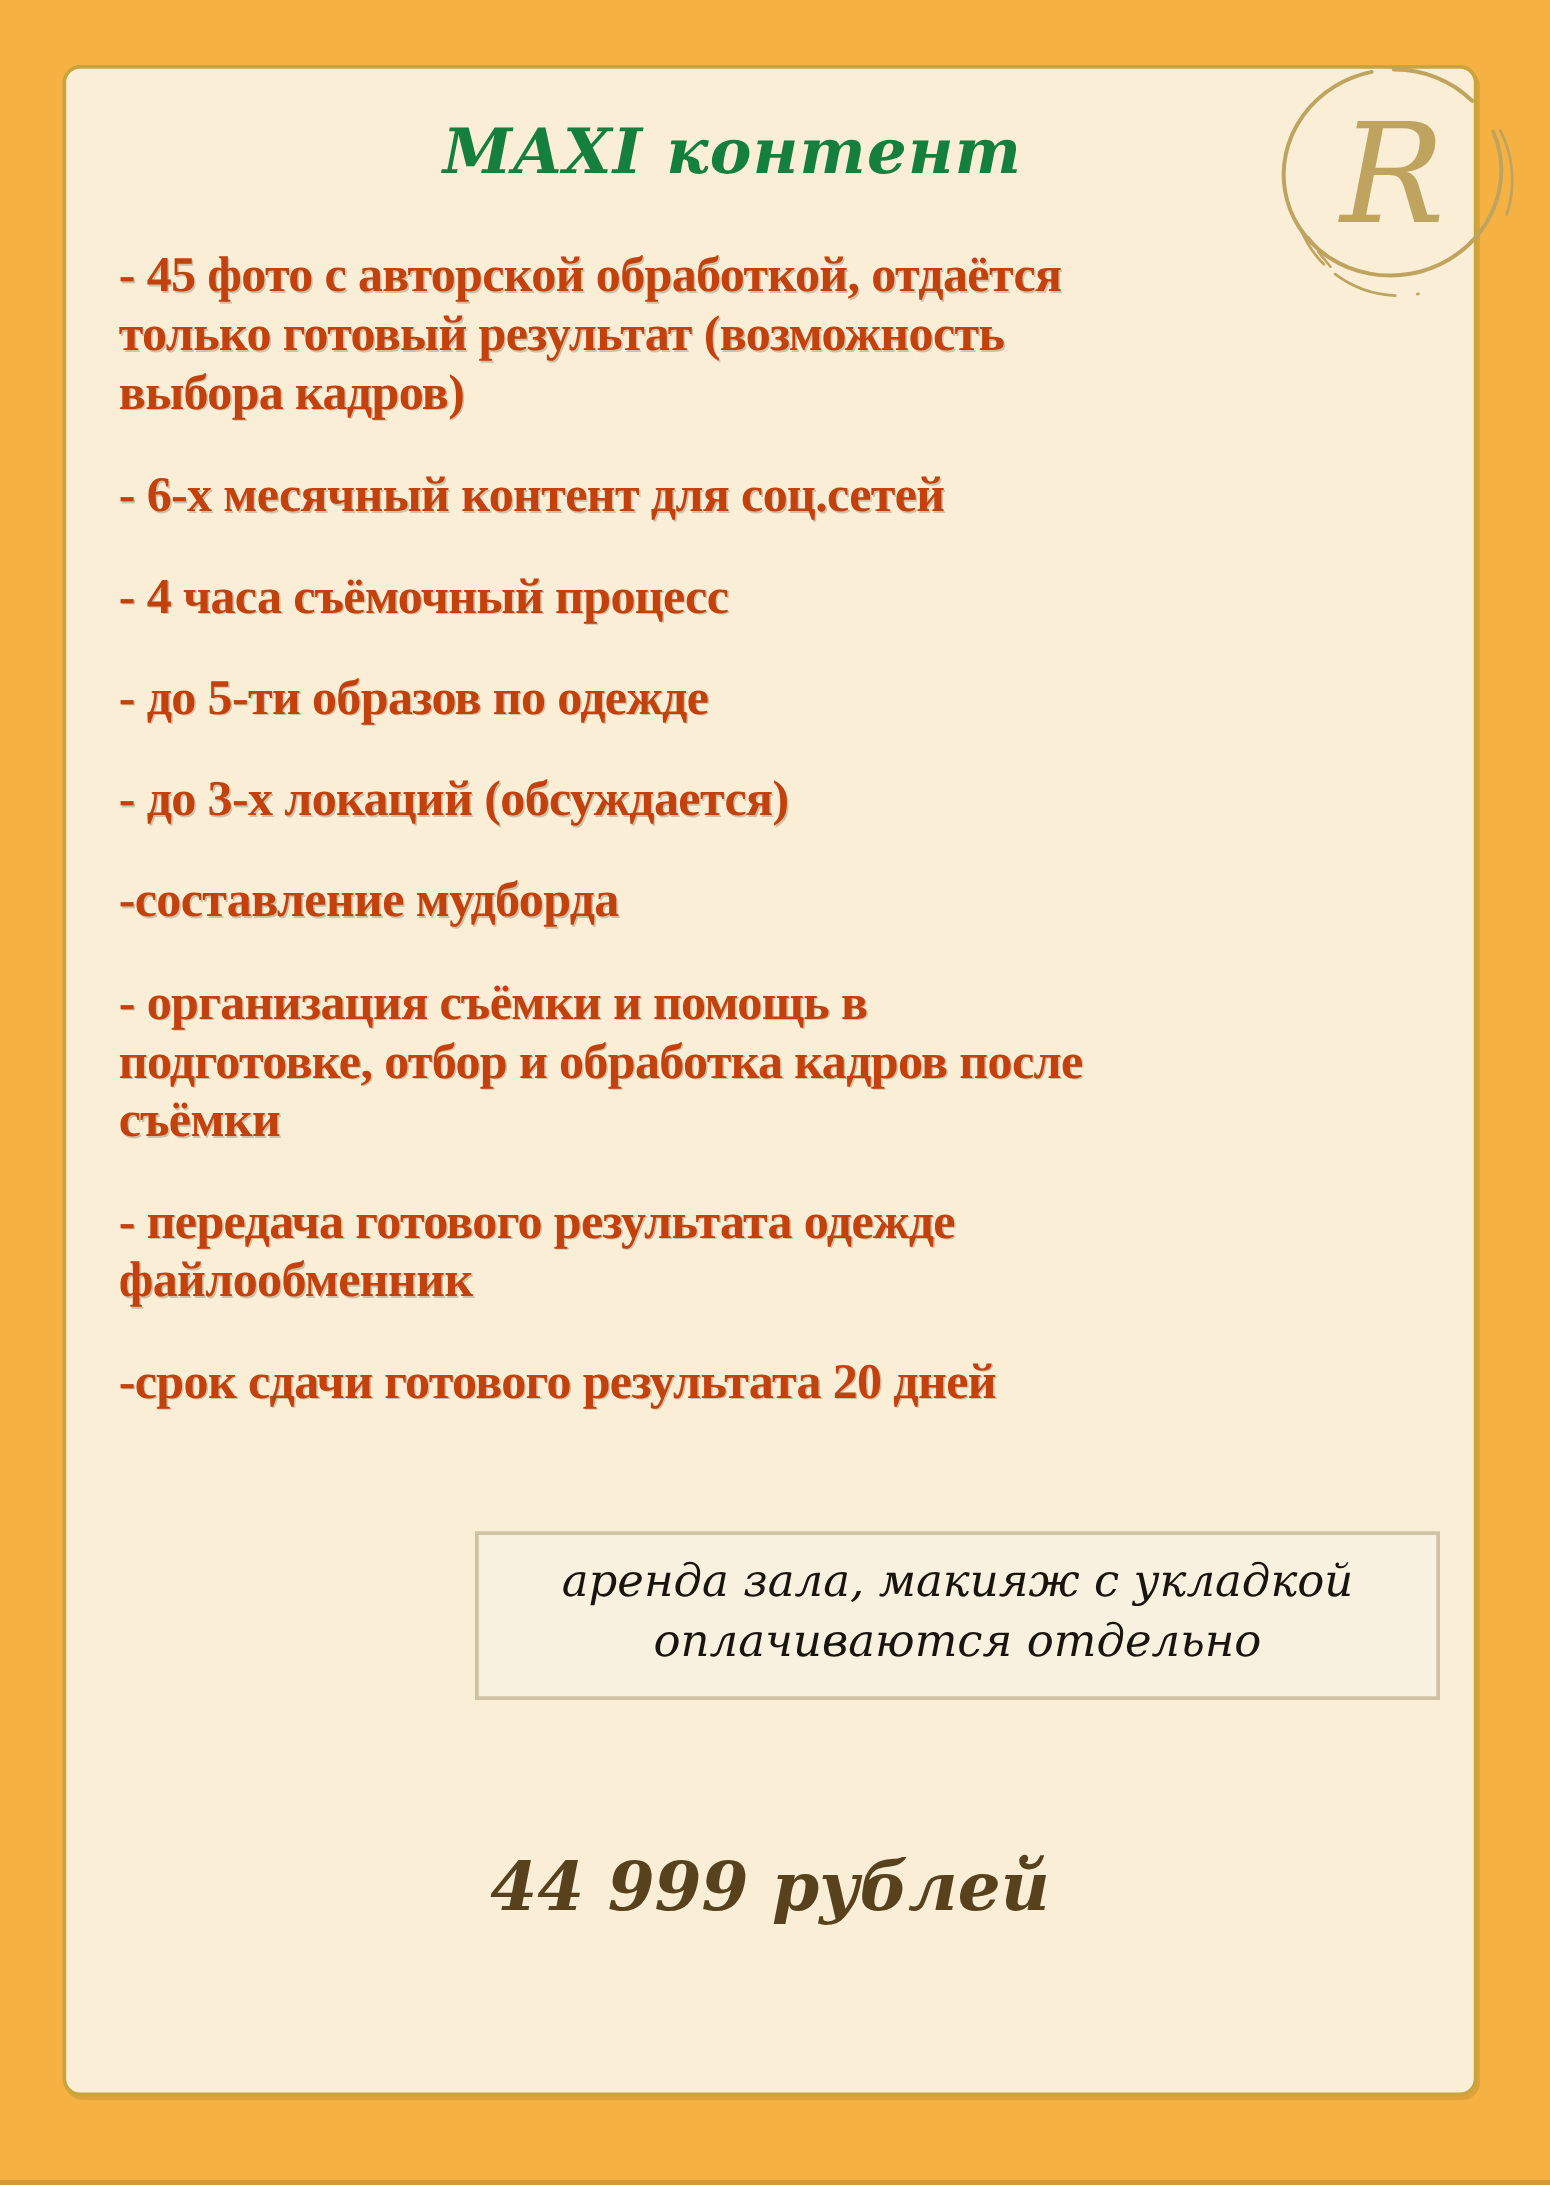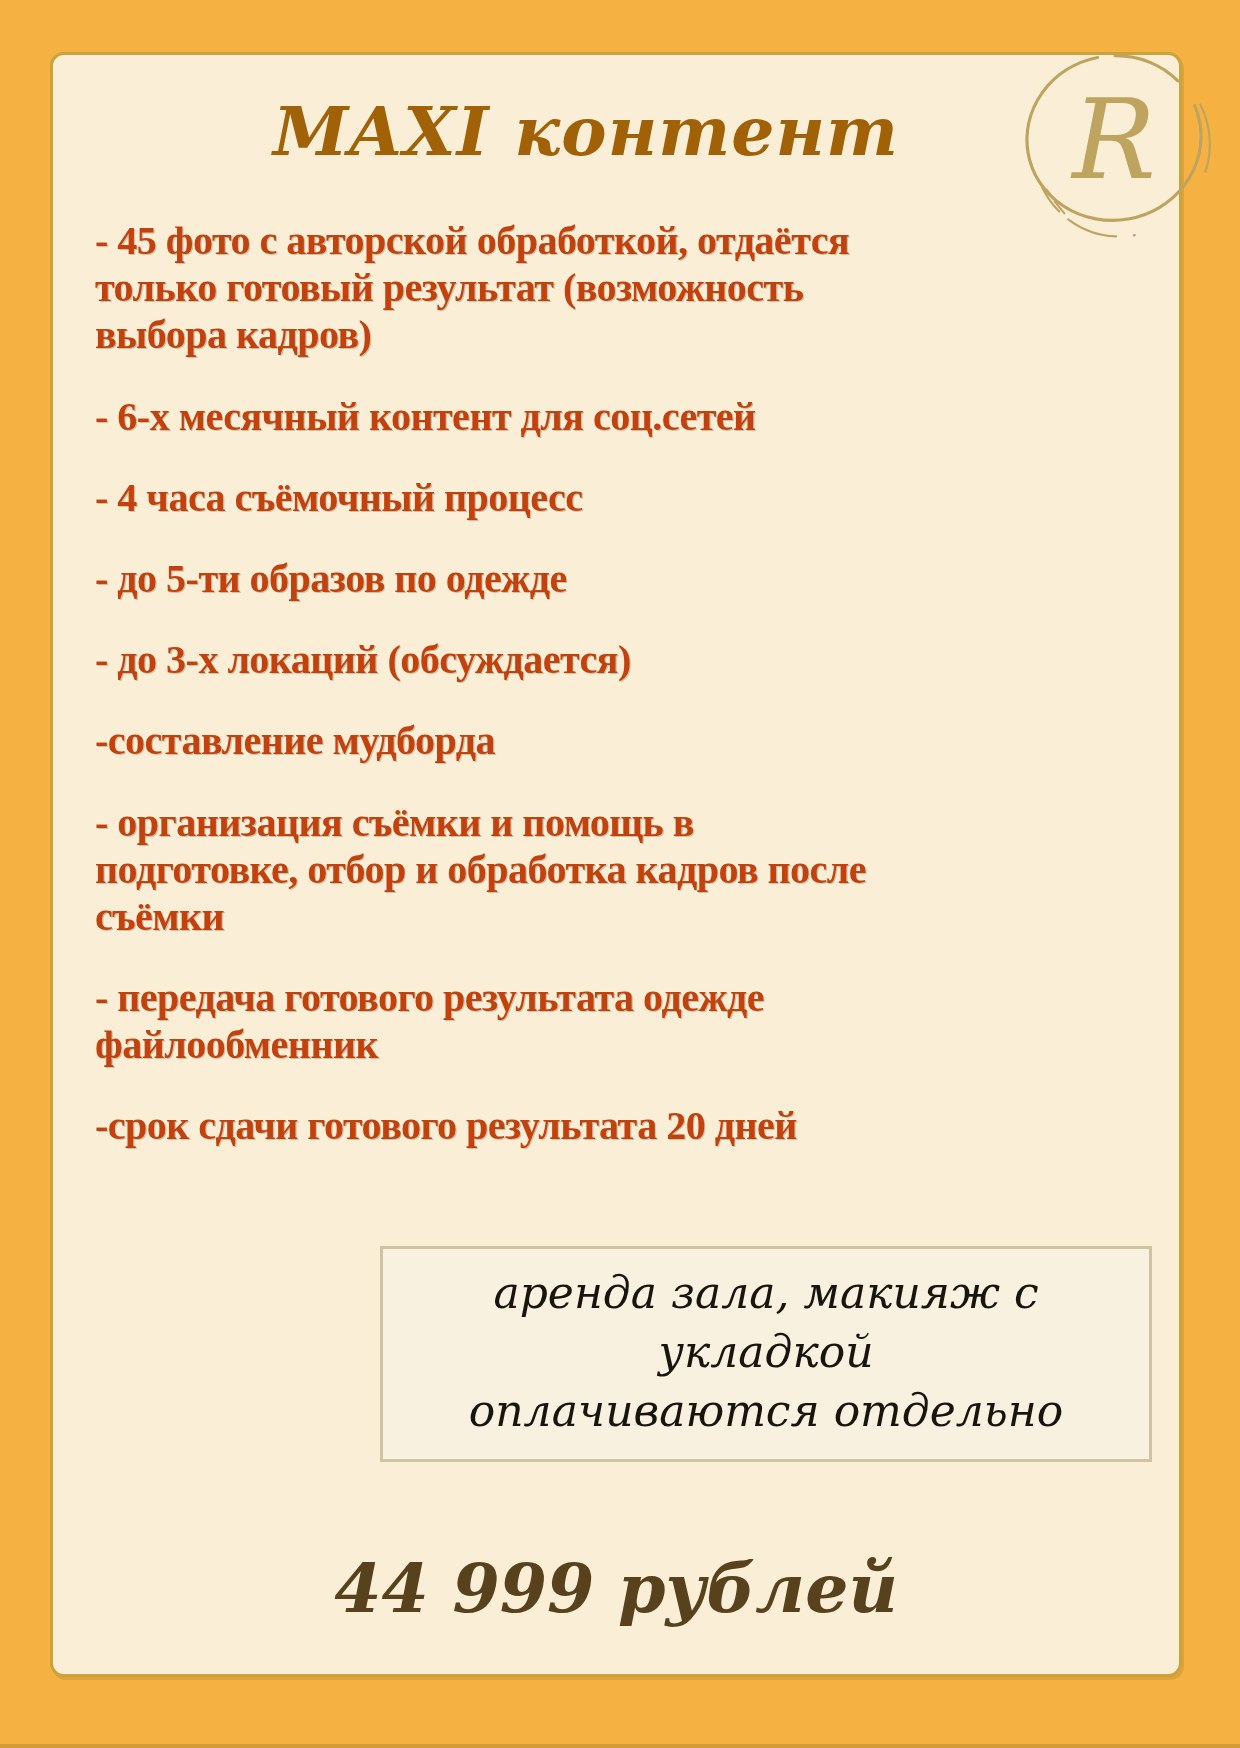--- a/index.html
+++ b/index.html
@@ -18,23 +18,23 @@
     border-radius:14px;
     box-shadow:2px 3px 0 rgba(160,110,30,.25);
     box-sizing:border-box;
   }
   .title{
     margin:36px 120px 0 60px;
     text-align:center;
     font-family:"DejaVu Serif", serif;
     font-style:italic;
     font-weight:600;
-    font-size:68px;
+    font-size:50px;
     letter-spacing:1px;
-    color:#a16207;
+    color:#15803d;
   }
   .logo{
     position:absolute;
     top:-22px; right:-42px;
     width:218px; height:218px;
     pointer-events:none;
   }
   .logo text{
     font-family:"DejaVu Serif", serif;
     font-style:italic;
@@ -58,32 +58,32 @@
     box-sizing:border-box;
     width:772px;
     margin:96px 27px 0 auto;
     background:#f9f1df;
     border:3px solid #cfc3a4;
     padding:14px 24px 18px;
     text-align:center;
     font-family:"DejaVu Serif", serif;
     font-style:italic;
     font-weight:500;
-    font-size:44px;
+    font-size:36px;
     line-height:1.35;
     color:#18140e;
     white-space:pre-line;
   }
   .price{
-    margin-top:86px;
+    margin-top:117px;
     text-align:center;
     font-family:"DejaVu Serif", serif;
     font-style:italic;
     font-weight:600;
-    font-size:68px;
+    font-size:54px;
     color:#57421d;
   }
   .bottom-edge{
     position:absolute;
     left:0;right:0;bottom:0;
     height:4px;
     background:#b9882d;
     opacity:.55;
   }
 </style>

